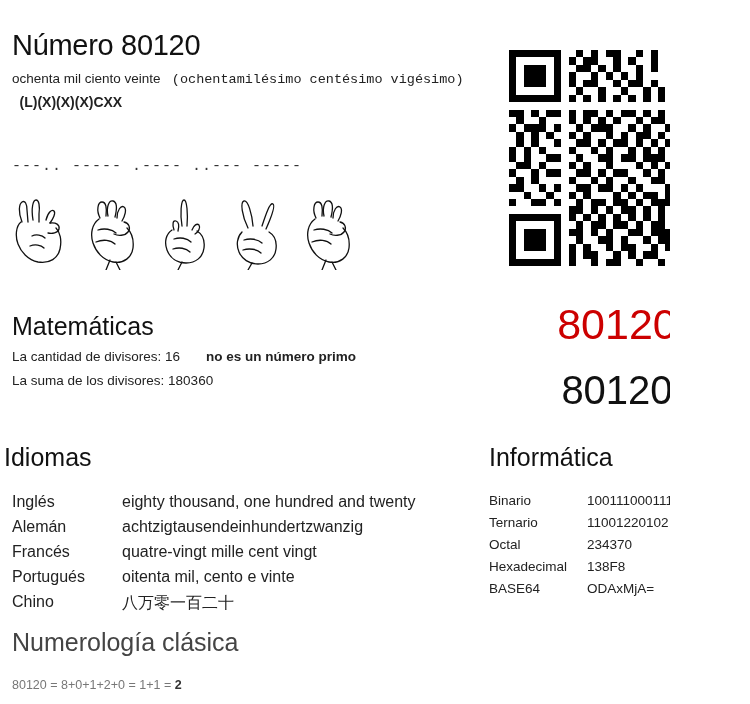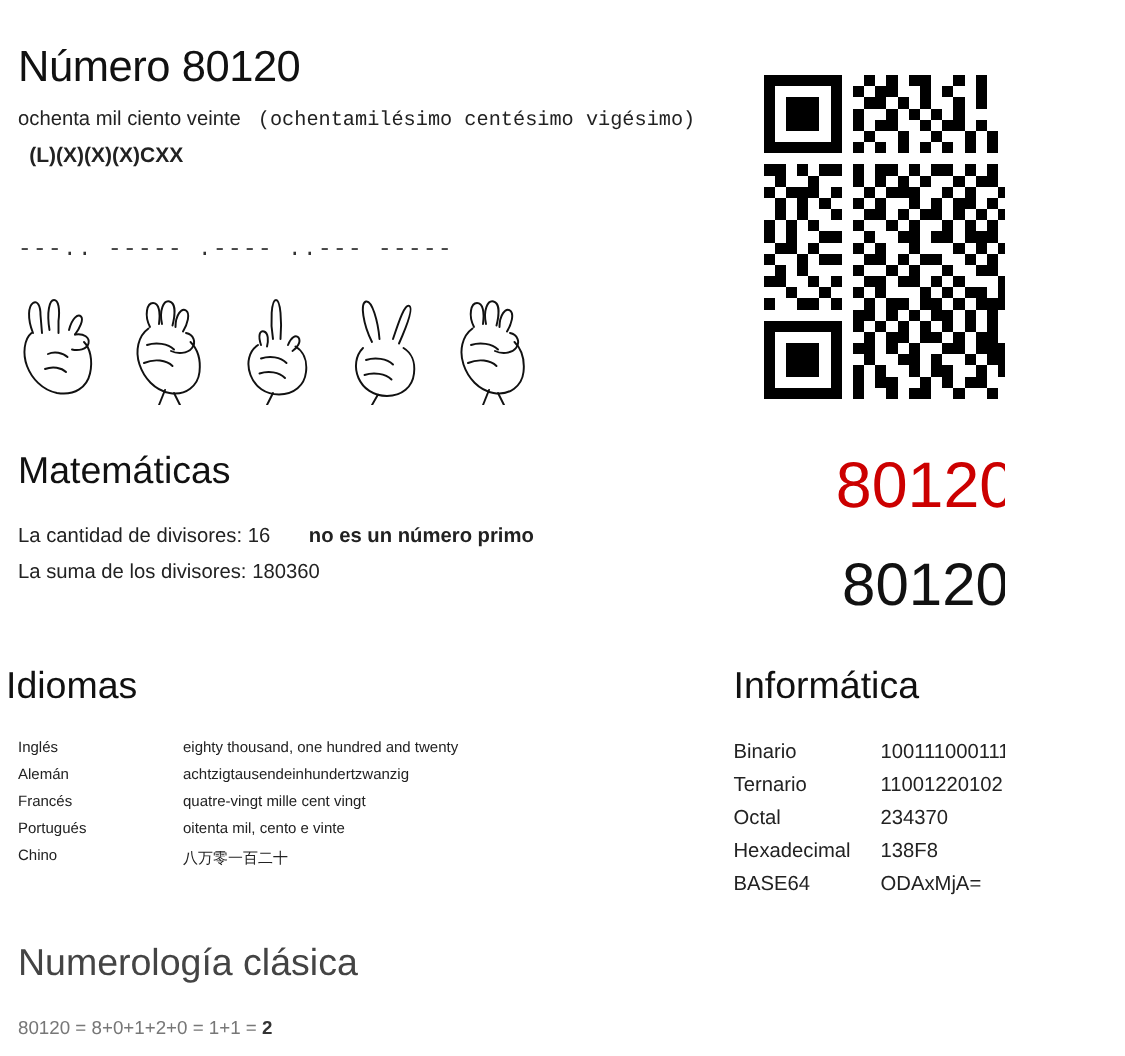--- a/index.html
+++ b/index.html
@@ -99,21 +99,21 @@
     font-size: 40px;
     color: #111;
   }
   
   .h2 {
     font-size: 25px;
     font-weight: normal;
     color: #111;
     margin: 0;
   }
-  .sec-math { position: absolute; left: 12px; top: 300px; }
+  .sec-math { position: absolute; left: 12px; top: 312px; }
   .sec-idiomas { position: absolute; left: 4px; top: 443px; }
   .sec-info { position: absolute; left: 489px; top: 443px; }
   .sec-num { position: absolute; left: 12px; top: 628px; color: #444; }
   
   .math-body {
     position: absolute;
     left: 12px;
     top: 345px;
     width: 470px;
     font-size: 13.5px;
@@ -124,21 +124,21 @@
   .math-body .notprime {
     font-weight: bold;
     margin-left: 22px;
   }
   
   .langs {
     position: absolute;
     left: 12px;
     top: 490px;
     width: 460px;
-    font-size: 10px;
+    font-size: 16px;
     border-collapse: collapse;
   }
   .langs td {
     padding: 3px 0 4px 0;
     vertical-align: top;
     color: #222;
   }
   .langs td.lang { width: 110px; color: #222; }
   
   .info {

